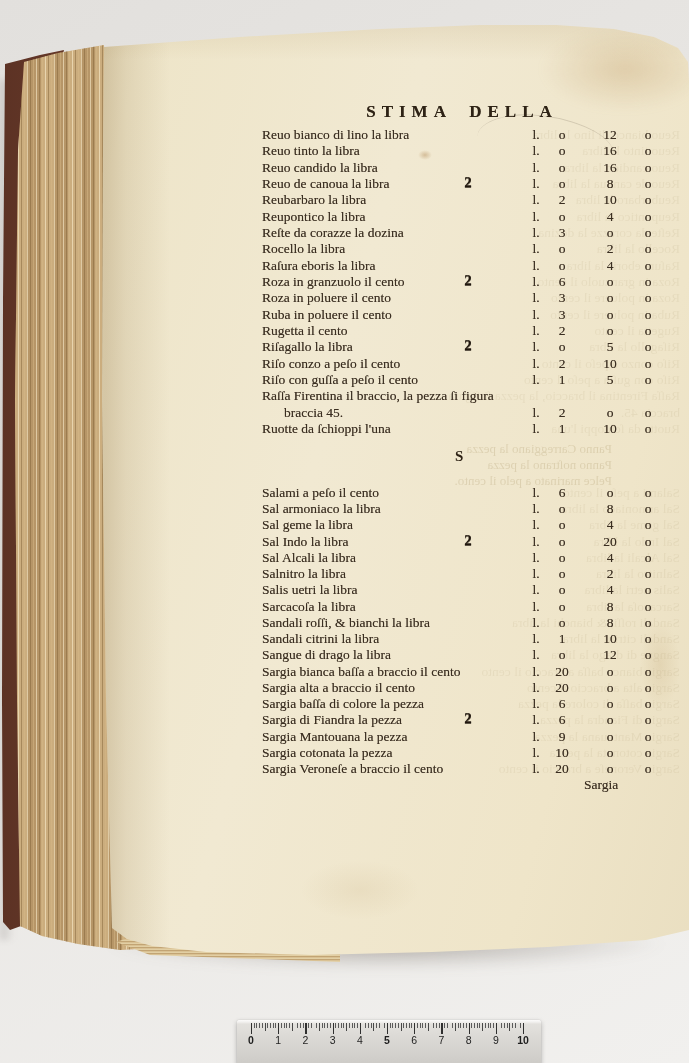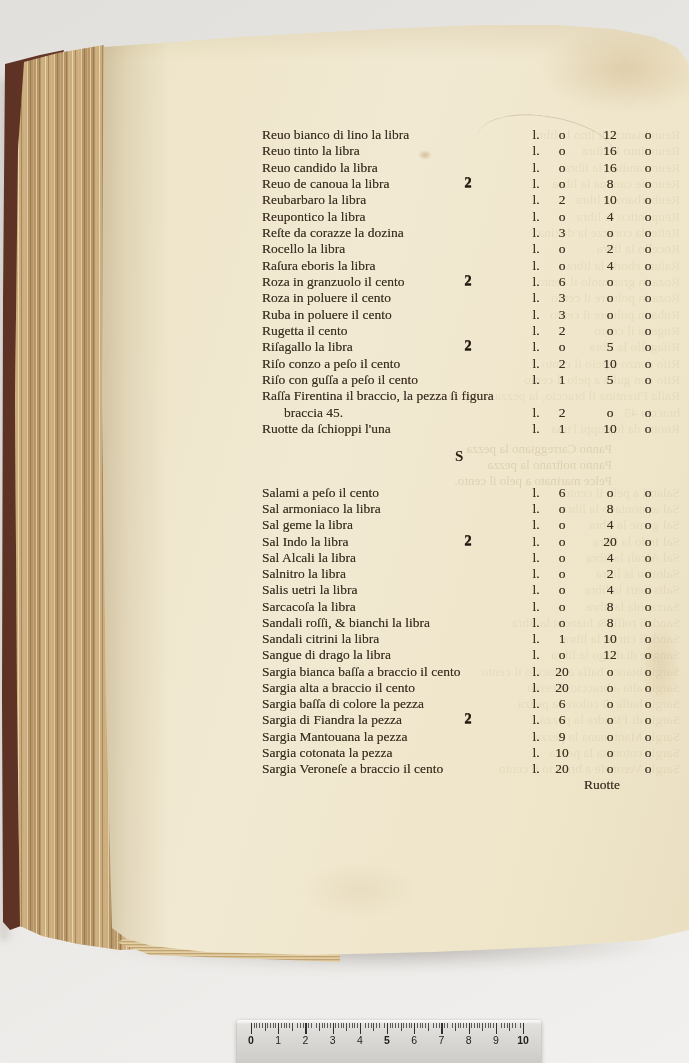--- a/index.html
+++ b/index.html
@@ -115,20 +115,21 @@
 
 <div class="abs page">
   <div class="page-shade"></div>
   <div class="abs stain s1"></div>
   <div class="abs stain s2"></div>
   <div class="abs stain s3"></div>
   <div class="abs stain s4"></div>
   <div class="abs pencil"></div>
 
   <div class="abs content">
+    <h1 class="title">STIMA DELLA</h1>
 
     <div id="ghost-lines">
         <div class="ghostline" style="top: 441px;">Panno Carreggiano la pezza</div>
         <div class="ghostline" style="top: 457px;">Panno noſtrano la pezza</div>
         <div class="ghostline" style="top: 473px;">Pelce marinato a pelo il cento.</div>
       </div>
 
     <div class="block" id="block-r" style="top:127px;">
         <div class="row" style="top: 0px;">
     <span class="ghost">Reuo bianco di lino la libra</span>
@@ -463,21 +464,21 @@
     <span class="ghost">Sargia Veroneſe a braccio il cento</span>
     <span class="label">Sargia Veroneſe a braccio il cento</span>
     <span class="mark"></span>
     <span class="cur">l.</span>
     <span class="v v1">20</span>
     <span class="v v2">o</span>
     <span class="v v3">o</span>
   </div>
       </div>
 
-    <div class="catchword">Ruotte</div>
+    <div class="catchword">Sargia</div>
   </div>
 </div>
 
 <div class="abs ruler">
   <div class="tickband mm"></div>
   <div class="tickband half"></div>
   <div class="tickband cm"></div>
   <div id="ruler-numbers">
       <span class="ruler-num bold" style="left: 4px;">0</span>
       <span class="ruler-num" style="left: 31.2px;">1</span>

